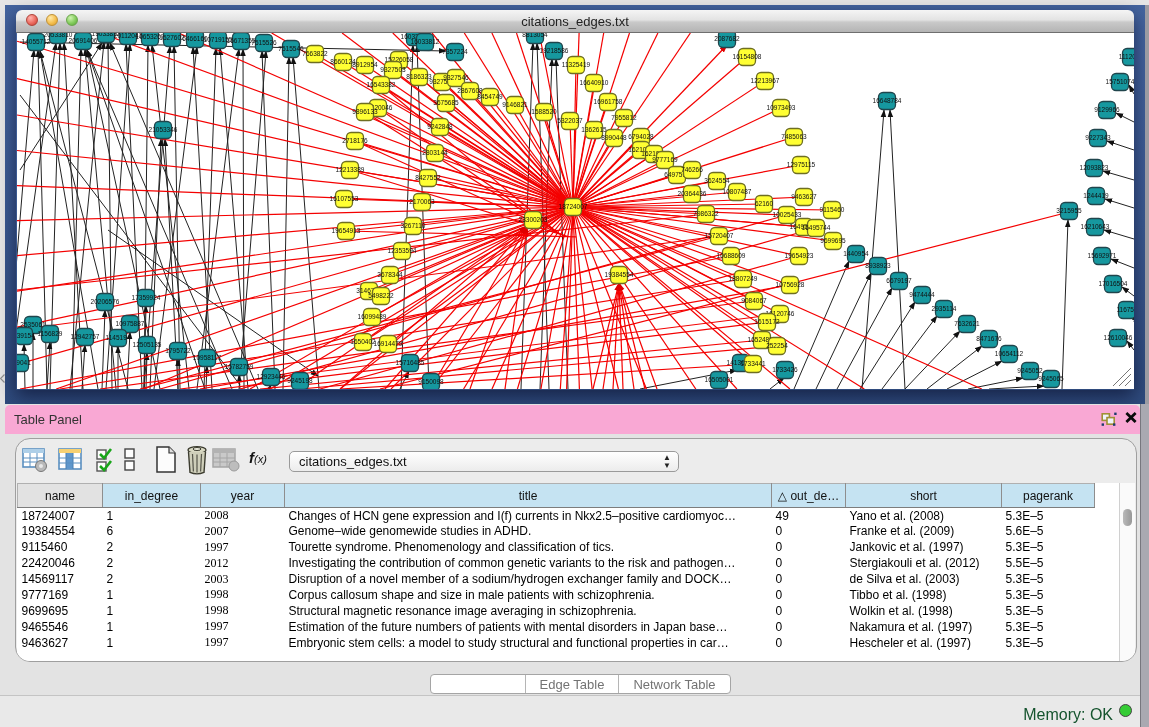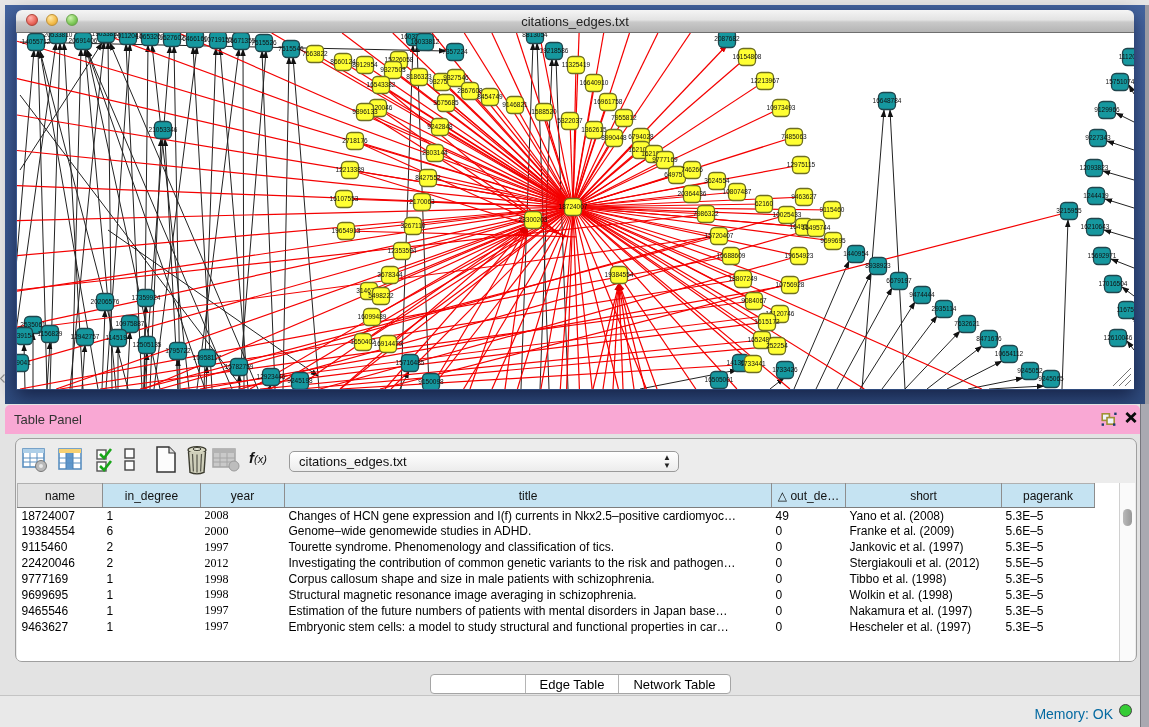--- a/index.html
+++ b/index.html
@@ -22,21 +22,21 @@
 .tl.g { left:50px; background:radial-gradient(circle at 35% 30%,#cdf3b0,#83cc5c 55%,#57a33a); border:1px solid #6aa44c;}
 .gwrap { position:absolute; left:1px; top:23px; width:1117px; height:356px;
   overflow:hidden; background:#fff; }
 .panel { position:absolute; left:0; top:404px; width:1149px; height:323px;
   background:#e3e3e3; }
 .phead { position:absolute; left:5px; top:405px; width:1135px; height:29px;
   background:#f9a8d4; border-radius:5px 5px 0 0; }
 .phead .t { position:absolute; left:9px; top:7px; font-size:13px; color:#333; }
 .pico { position:absolute; top:412px; color:#222; }
 .tbox { position:absolute; left:15px; top:438px; width:1122px; height:224px;
-  background:#ececec; border:1px solid #9f9f9f; border-radius:7px; overflow:hidden;padding-left:16px; }
+  background:#ececec; border:1px solid #9f9f9f; border-radius:15px; overflow:hidden;padding-left:16px; }
 .toolbar { position:absolute; left:0; top:0; width:100%; height:44px; }
 .combo { position:absolute; left:273px; top:12px; width:390px; height:21px;
   border:1px solid #9a9a9a; border-radius:5px;
   background:linear-gradient(180deg,#ffffff,#ececec); font-size:13px; color:#111;
   line-height:19px; padding-left:9px; }
 .spin { position:absolute; right:7px; top:2px; font-size:8px; color:#222;
   line-height:8px; text-align:center; }
 .tblwrap { position:absolute; left:1px; top:44px; width:1104px; height:185px;
   background:#fff; overflow:hidden; }
 table.dt { border-collapse:collapse; table-layout:fixed; width:1077px; font-size:12px; }
@@ -49,26 +49,26 @@
 td.c1 { width:81px; } td.c2 { width:94px; } td.c3 { width:80px;font-family:Liberation Serif, serif; }
 td.c4 { width:487px; } td.c5 { width:74px; } td.c6 { width:156px; padding-left:6px; }
 td.c7 { width:93px; padding-left:7px; }
 .vsb { position:absolute; right:1px; top:44px; width:16px; height:178px; background:#fafafa;
   border-left:1px solid #d0d0d0; }
 .vsb .th { position:absolute; left:3px; top:26px; width:9px; height:17px;
   background:linear-gradient(90deg,#b9b9b9,#989898); border-radius:5px; }
 .tabs { position:absolute; left:430px; top:674px; height:20px; display:flex;
   border:1px solid #a5a5a5; border-radius:4px; overflow:hidden;
   background:#fff; font-size:13px; }
-.tabs div { padding:0 14px; line-height:19px; color:#000000; }
+.tabs div { padding:0 14px; line-height:19px; color:#737373; }
 .tabs div.sel { background:linear-gradient(180deg,#9a9a9a,#848484); color:#efefef;margin-top:23px; }
 .tabs div + div { border-left:1px solid #b5b5b5; }
 .status { position:absolute; left:0; top:695px; width:1149px; height:32px;
   background:#e9e9e9; border-top:1px solid #c4c4c4; }
-.mem { position:absolute; right:36px; top:10px; font-size:14px; color:#0369a1; }
+.mem { position:absolute; right:36px; top:10px; font-size:16px; color:#14532d; }
 .dot { position:absolute; right:17px; top:8px; width:13px; height:13px;
   border-radius:50%; background:#35cc35; border:1.5px solid #444; }
 .topstrip { position:absolute; left:0; top:0; width:1149px; height:5px; background:#e6e6e6; }
 </style></head>
 <body>
 <div class="desk"></div>
 <div class="lstrip"></div>
 <div class="topstrip"></div>
 <div class="win">
   <div class="gwrap">
@@ -699,21 +699,21 @@
             <td class="c2">1</td>
             <td class="c3">2008</td>
             <td class="c4">Changes of HCN gene expression and I(f) currents in Nkx2.5–positive cardiomyoc…</td>
             <td class="c5">49</td>
             <td class="c6">Yano et al. (2008)</td>
             <td class="c7">5.3E–5</td>
           </tr>
           <tr>
             <td class="c1">19384554</td>
             <td class="c2">6</td>
-            <td class="c3">2000</td>
+            <td class="c3">2007</td>
             <td class="c4">Genome–wide genomewide studies in ADHD.</td>
             <td class="c5">0</td>
             <td class="c6">Franke et al. (2009)</td>
             <td class="c7">5.6E–5</td>
           </tr>
           <tr>
             <td class="c1">9115460</td>
             <td class="c2">2</td>
             <td class="c3">1997</td>
             <td class="c4">Tourette syndrome. Phenomenology and classification of tics.</td>
@@ -722,20 +722,29 @@
             <td class="c7">5.3E–5</td>
           </tr>
           <tr>
             <td class="c1">22420046</td>
             <td class="c2">2</td>
             <td class="c3">2012</td>
             <td class="c4">Investigating the contribution of common genetic variants to the risk and pathogen…</td>
             <td class="c5">0</td>
             <td class="c6">Stergiakouli et al. (2012)</td>
             <td class="c7">5.5E–5</td>
+          </tr>
+          <tr>
+            <td class="c1">14569117</td>
+            <td class="c2">2</td>
+            <td class="c3">2003</td>
+            <td class="c4">Disruption of a novel member of a sodium/hydrogen exchanger family and DOCK…</td>
+            <td class="c5">0</td>
+            <td class="c6">de Silva et al. (2003)</td>
+            <td class="c7">5.3E–5</td>
           </tr>
           <tr>
             <td class="c1">9777169</td>
             <td class="c2">1</td>
             <td class="c3">1998</td>
             <td class="c4">Corpus callosum shape and size in male patients with schizophrenia.</td>
             <td class="c5">0</td>
             <td class="c6">Tibbo et al. (1998)</td>
             <td class="c7">5.3E–5</td>
           </tr>

